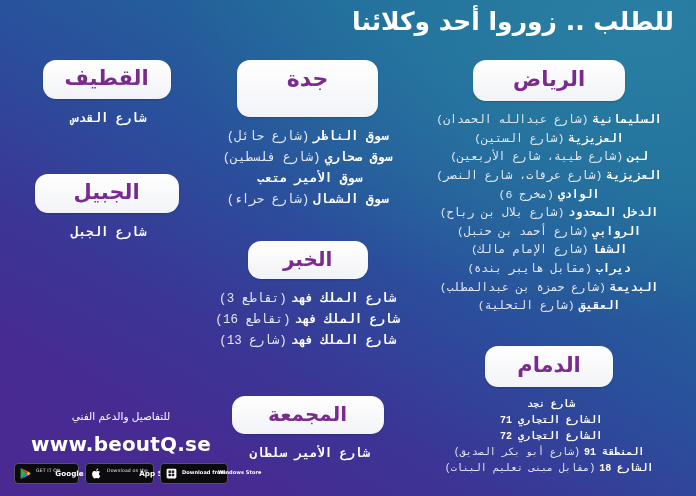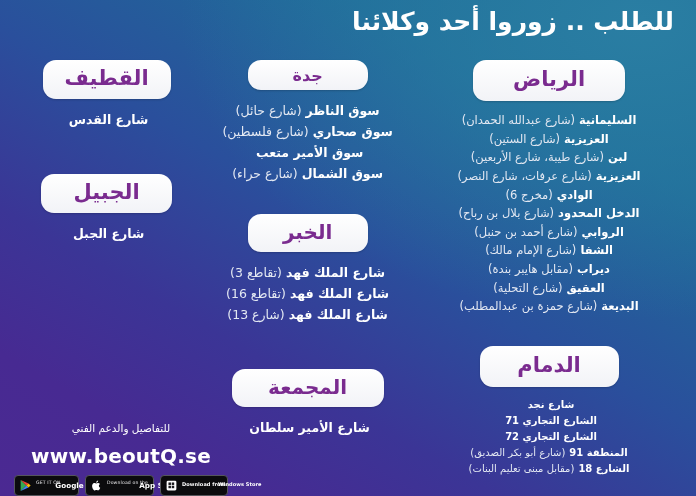--- a/index.html
+++ b/index.html
@@ -73,32 +73,33 @@
     margin: 0 auto 10px auto;
     background: linear-gradient(180deg, #ffffff 0%, #f2f3f7 100%);
     border-radius: 13px;
     text-align: center;
     color: #7a2b8f;
     font-weight: bold;
     line-height: 1;
     box-shadow: 0 1px 2px rgba(0,0,0,0.18);
   }
   .city-pill-riyadh { width: 152px; padding: 9px 0 11px; font-size: 21px; }
-  .city-pill-dammam { width: 139px; padding: 9px 0 11px; font-size: 21px; }
-  .city-pill-jeddah { width: 120px; padding: 8px 0 6px; font-size: 16px; }
+  .city-pill-dammam { width: 128px; padding: 9px 0 11px; font-size: 21px; }
+  .city-pill-jeddah { width: 141px; padding: 8px 0 27px; font-size: 22px; }
   .city-pill-khobar { width: 120px; padding: 8px 0 10px; font-size: 20px; }
   .city-pill-majmaah{ width: 152px; padding: 8px 0 10px; font-size: 20px; }
   .city-pill-qatif  { width: 128px; padding: 8px 0 10px; font-size: 21px; }
-  .city-pill-jubail { width: 131px; padding: 8px 0 10px; font-size: 21px; }
+  .city-pill-jubail { width: 144px; padding: 8px 0 10px; font-size: 21px; }
 
   .addr-list {
     list-style: none;
     margin: 0;
     padding: 0;
     text-align: center;
+    font-family: Liberation Mono, monospace;
   }
   .addr-item {
     font-size: 12px;
     line-height: 1.62;
     color: #ffffff;
     white-space: nowrap;
   }
   .addr-list.sz-sm .addr-item { font-size: 11.5px; line-height: 1.62; }
   .addr-list.sz-md .addr-item { font-size: 12.5px; line-height: 1.68; }
   .addr-list.sz-lg .addr-item { font-size: 10px; line-height: 1.60; }
@@ -110,21 +111,21 @@
   .addr-detail {
     font-weight: normal;
     color: #e3e8f2;
     margin-right: 4px;
   }
 
   
   .footer {
     position: absolute;
     left: 14px;
-    bottom: 0;
+    bottom: 12px;
     width: 214px;
     text-align: center;
   }
   .footer-caption {
     font-size: 10.5px;
     color: #ffffff;
     line-height: 1.2;
     margin-bottom: 1px;
   }
   .footer-url {
@@ -228,24 +229,24 @@
           <li class="addr-item">
             <span class="addr-name">الروابي</span><span class="addr-detail">(شارع أحمد بن حنبل)</span>
           </li>
           <li class="addr-item">
             <span class="addr-name">الشفا</span><span class="addr-detail">(شارع الإمام مالك)</span>
           </li>
           <li class="addr-item">
             <span class="addr-name">ديراب</span><span class="addr-detail">(مقابل هايبر بندة)</span>
           </li>
           <li class="addr-item">
+            <span class="addr-name">البديعة</span><span class="addr-detail">(شارع حمزة بن عبدالمطلب)</span>
+          </li>
+          <li class="addr-item">
             <span class="addr-name">العقيق</span><span class="addr-detail">(شارع التحلية)</span>
-          </li>
-          <li class="addr-item">
-            <span class="addr-name">البديعة</span><span class="addr-detail">(شارع حمزة بن عبدالمطلب)</span>
           </li>
         </ul>
       </div>
 
       <div class="city-block">
         <div class="city-pill city-pill-dammam">الدمام</div>
         <ul class="addr-list sz-lg">
           <li class="addr-item">
             <span class="addr-name">شارع نجد</span><span class="addr-detail"></span>
           </li>

